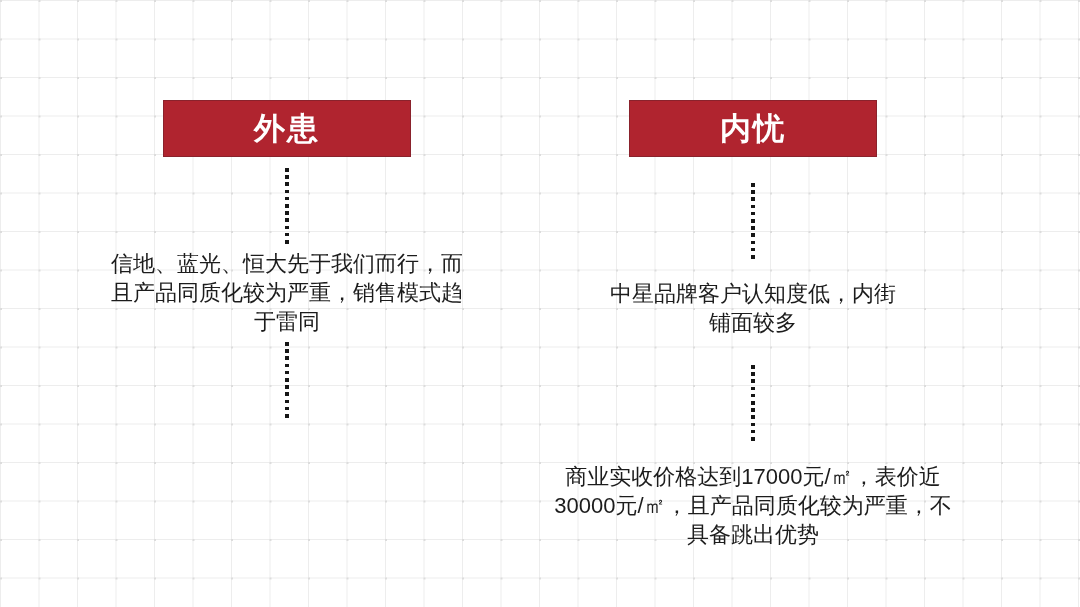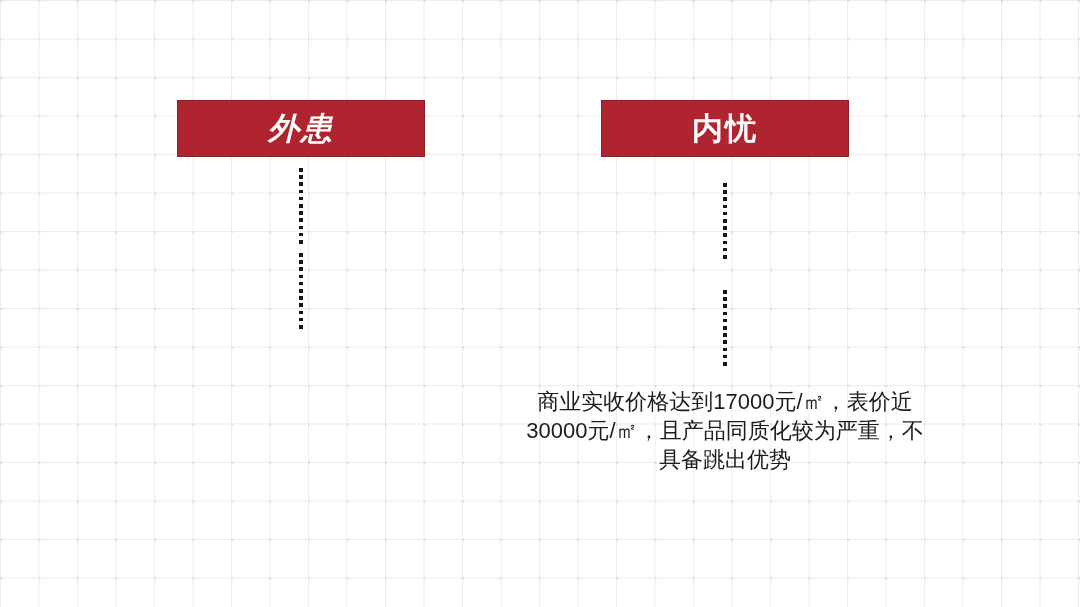--- a/index.html
+++ b/index.html
@@ -21,22 +21,22 @@
     background-size: 38.5px 38.5px;
   }
   .column {
     position: absolute;
     top: 100px;
     width: 460px;
     display: flex;
     flex-direction: column;
     align-items: center;
   }
-  .column-left  { left: 71px; font-style: italic; }
-  .column-right { left: 495px; gap: 15px; }
+  .column-left  { left: 57px; }
+  .column-right { left: 523px; gap: 15px; }
 
   .header-box {
     width: 248px;
     height: 57px;
     box-sizing: border-box;
     display: flex;
     align-items: center;
     justify-content: center;
     background: var(--accent-red, #b0242f);
     border: 1px solid var(--accent-red-border, #8a222c);
@@ -73,27 +73,32 @@
 </head>
 <body>
 
 <div class="slide">
 
   <section class="column column-left">
     <div class="header-box">
       <span class="header-label">外患</span>
     </div>
     <div class="connector c1"></div>
+    <p class="point">信地、蓝光、恒大先于我们而行，而
+且产品同质化较为严重，销售模式趋
+于雷同</p>
     <div class="connector c2"></div>
   </section>
 
   <section class="column column-right">
     <div class="header-box">
       <span class="header-label">内忧</span>
     </div>
     <div class="connector c1"></div>
+    <p class="point">中星品牌客户认知度低，内街
+铺面较多</p>
     <div class="connector c2"></div>
     <p class="point">商业实收价格达到17000元/㎡，表价近
 30000元/㎡，且产品同质化较为严重，不
 具备跳出优势</p>
   </section>
 
 </div>
 
 </body></html>

